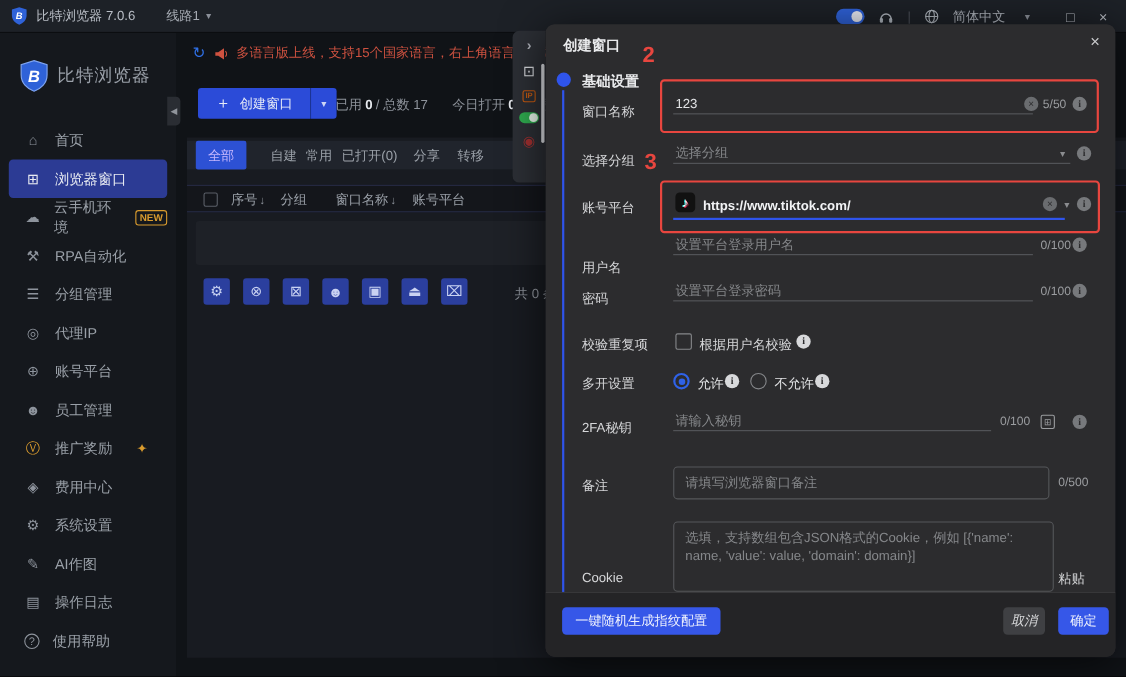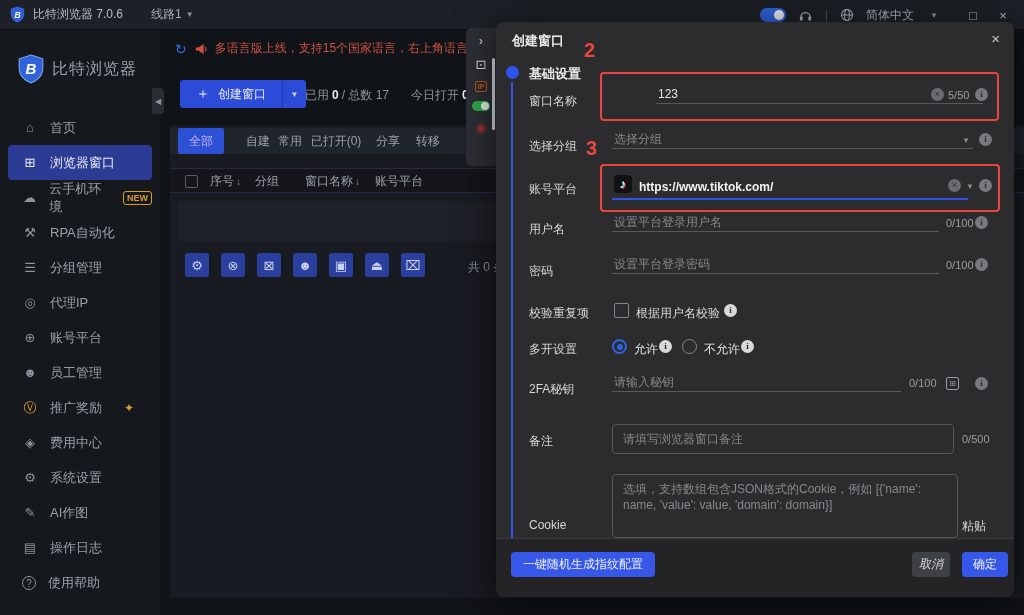--- a/index.html
+++ b/index.html
@@ -305,39 +305,39 @@
     <span class="step-dot"></span>
     <span class="step-line"></span>
     <div class="section-title">基础设置</div>
 
     <span class="red-num" style="left:88px;top:17px">2</span>
     <span class="red-num" style="left:90px;top:115px">3</span>
     <span class="red-box" style="left:104px;top:50px;width:399px;height:49px"></span>
     <span class="red-box" style="left:104px;top:142px;width:400px;height:48px"></span>
 
     <span class="f-label" style="top:71px">窗口名称</span>
-    <input class="u-input" style="top: 62px; width: 327px; margin-left: 44px;" value="123">
+    <input class="u-input" style="top: 62px; width: 327px;" value="123">
     <span class="clear-dot" style="left:435px;top:66px">×</span>
     <span class="counter" style="left:452px;top:67px">5/50</span>
     <span class="info-dot" style="left:479px;top:66px">i</span>
 
     <span class="f-label" style="top:116px">选择分组</span>
     <input class="u-input" style="top: 107px; width: 361px;" placeholder="选择分组">
     <span class="dd-caret" style="left:466px;top:114px">▼</span>
     <span class="info-dot" style="left:483px;top:111px">i</span>
 
     <span class="f-label" style="top:159px">账号平台</span>
     <span class="tiktok" style="top:153px">♪</span>
     <span class="platform-url" style="top:158px">https://www.tiktok.com/</span>
     <span class="blue-underline" style="top:176px"></span>
     <span class="clear-dot" style="left:452px;top:157px">×</span>
     <span class="dd-caret" style="left:470px;top:160px">▼</span>
     <span class="info-dot" style="left:483px;top:157px">i</span>
 
-    <span class="f-label" style="top:199px">用户名</span>
+    <span class="f-label" style="top:213px">用户名</span>
     <input class="u-input" style="top: 190px; width: 327px;" placeholder="设置平台登录用户名">
     <span class="counter" style="left:450px;top:195px">0/100</span>
     <span class="info-dot" style="left:479px;top:194px">i</span>
 
     <span class="f-label" style="top:241px">密码</span>
     <input class="u-input" style="top: 232px; width: 327px;" placeholder="设置平台登录密码">
     <span class="counter" style="left:450px;top:237px">0/100</span>
     <span class="info-dot" style="left:479px;top:236px">i</span>
 
     <span class="f-label" style="top:283px">校验重复项</span>

